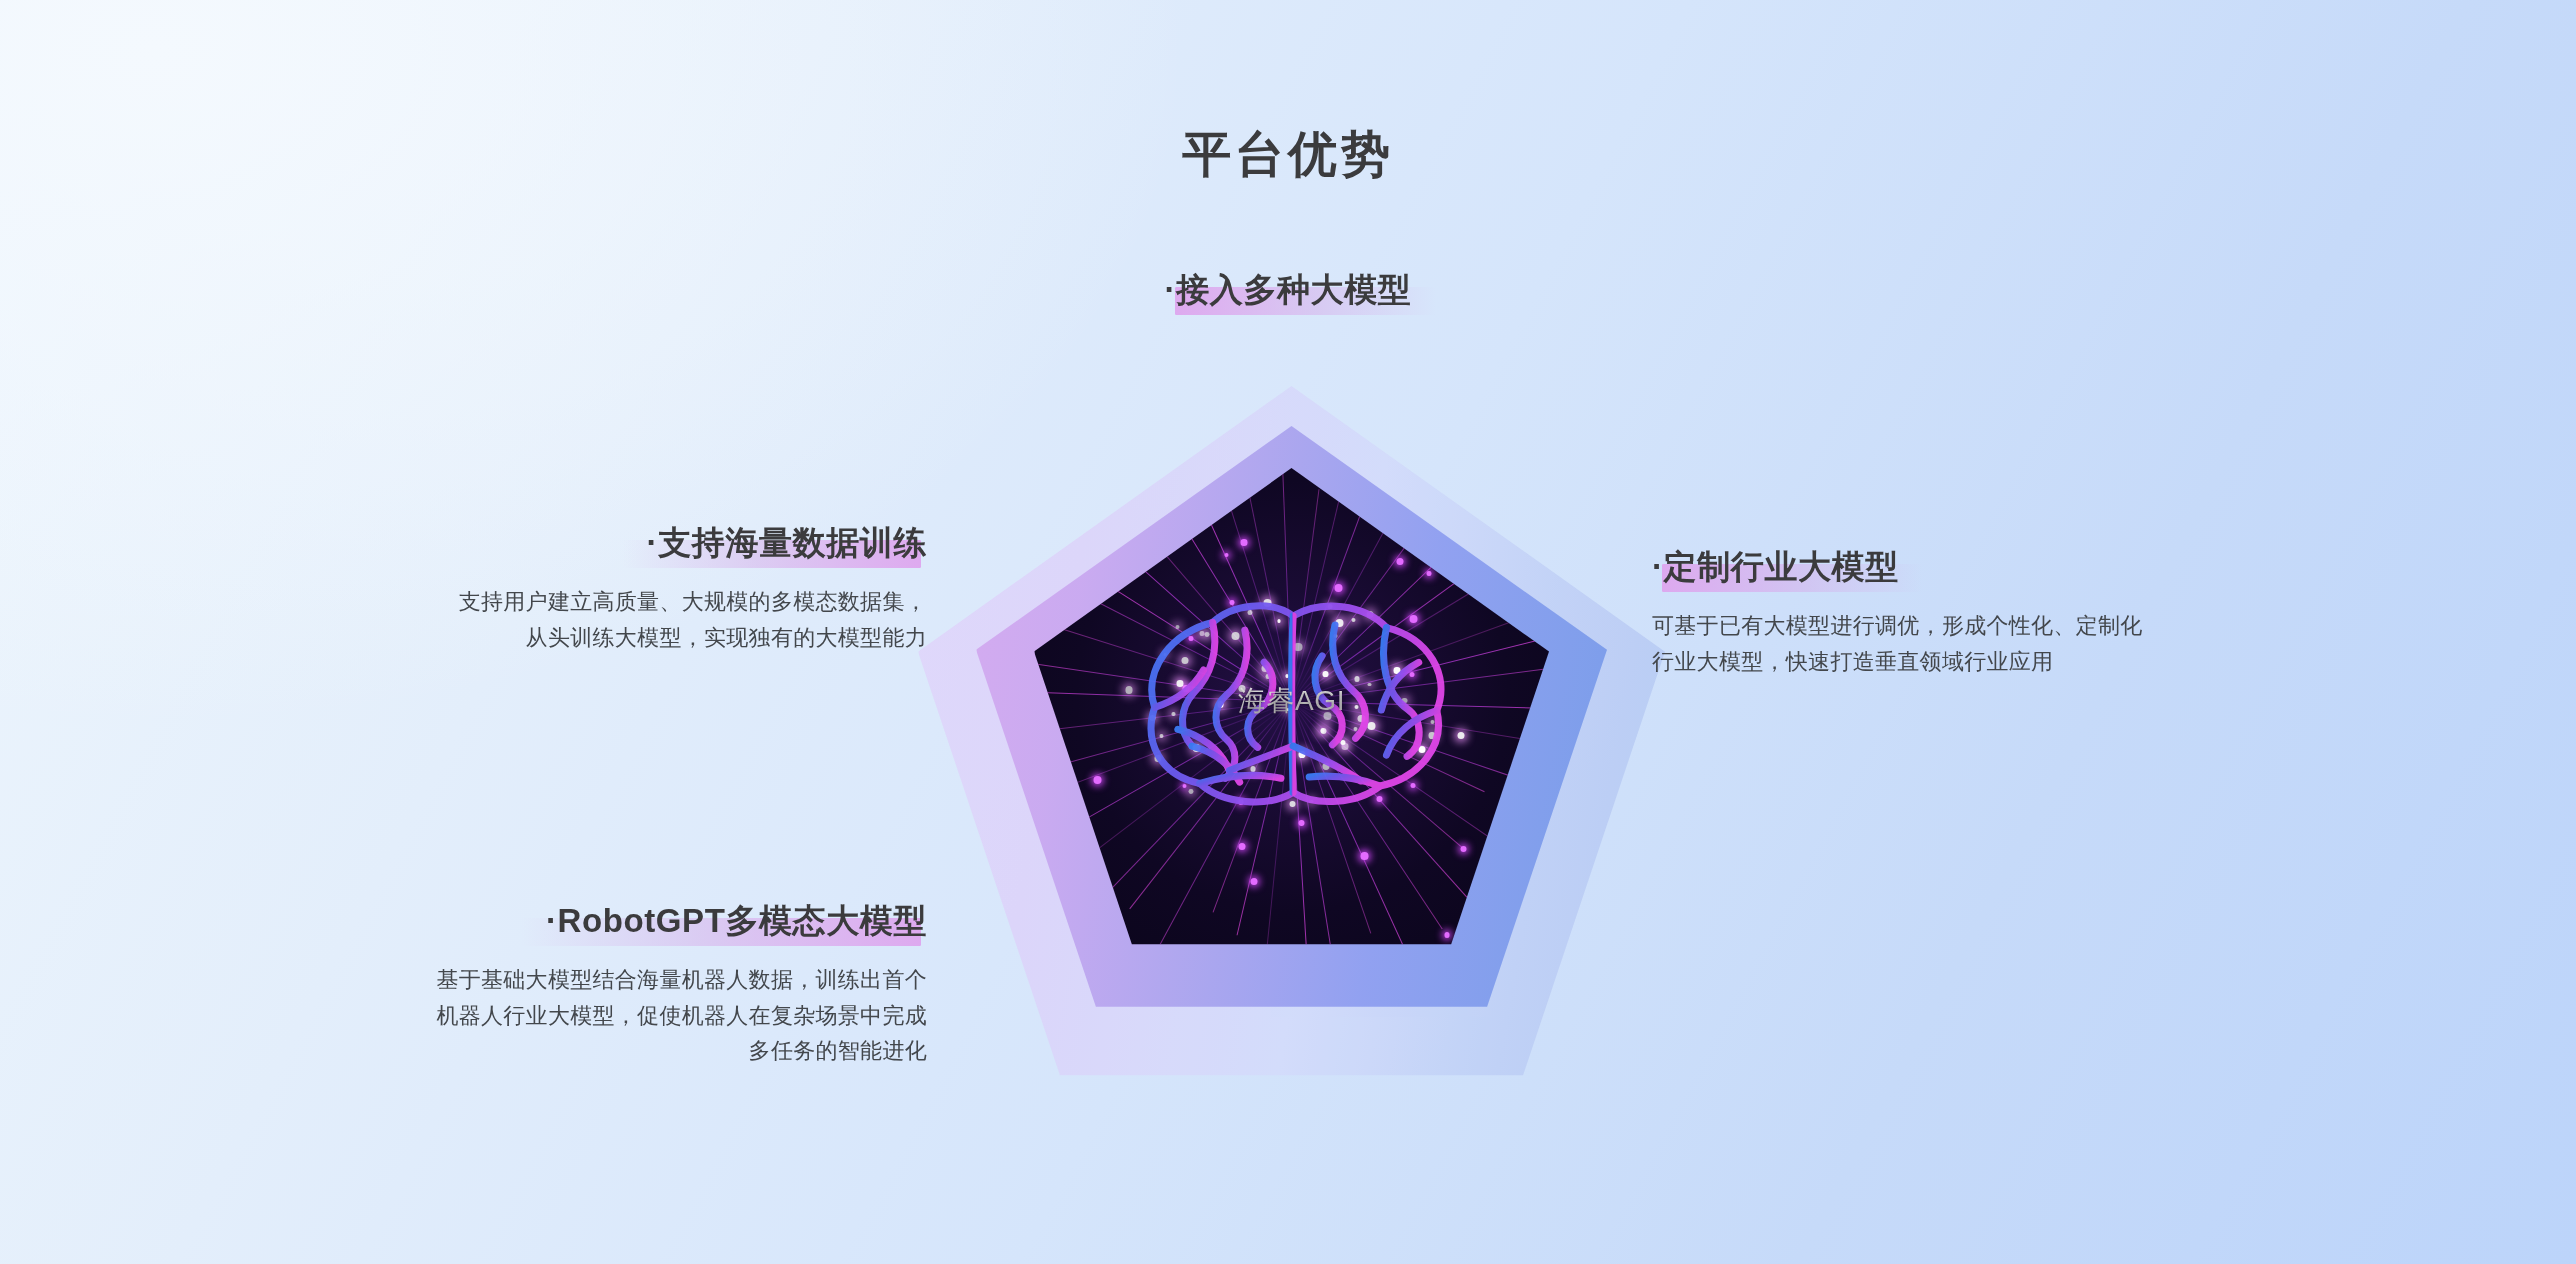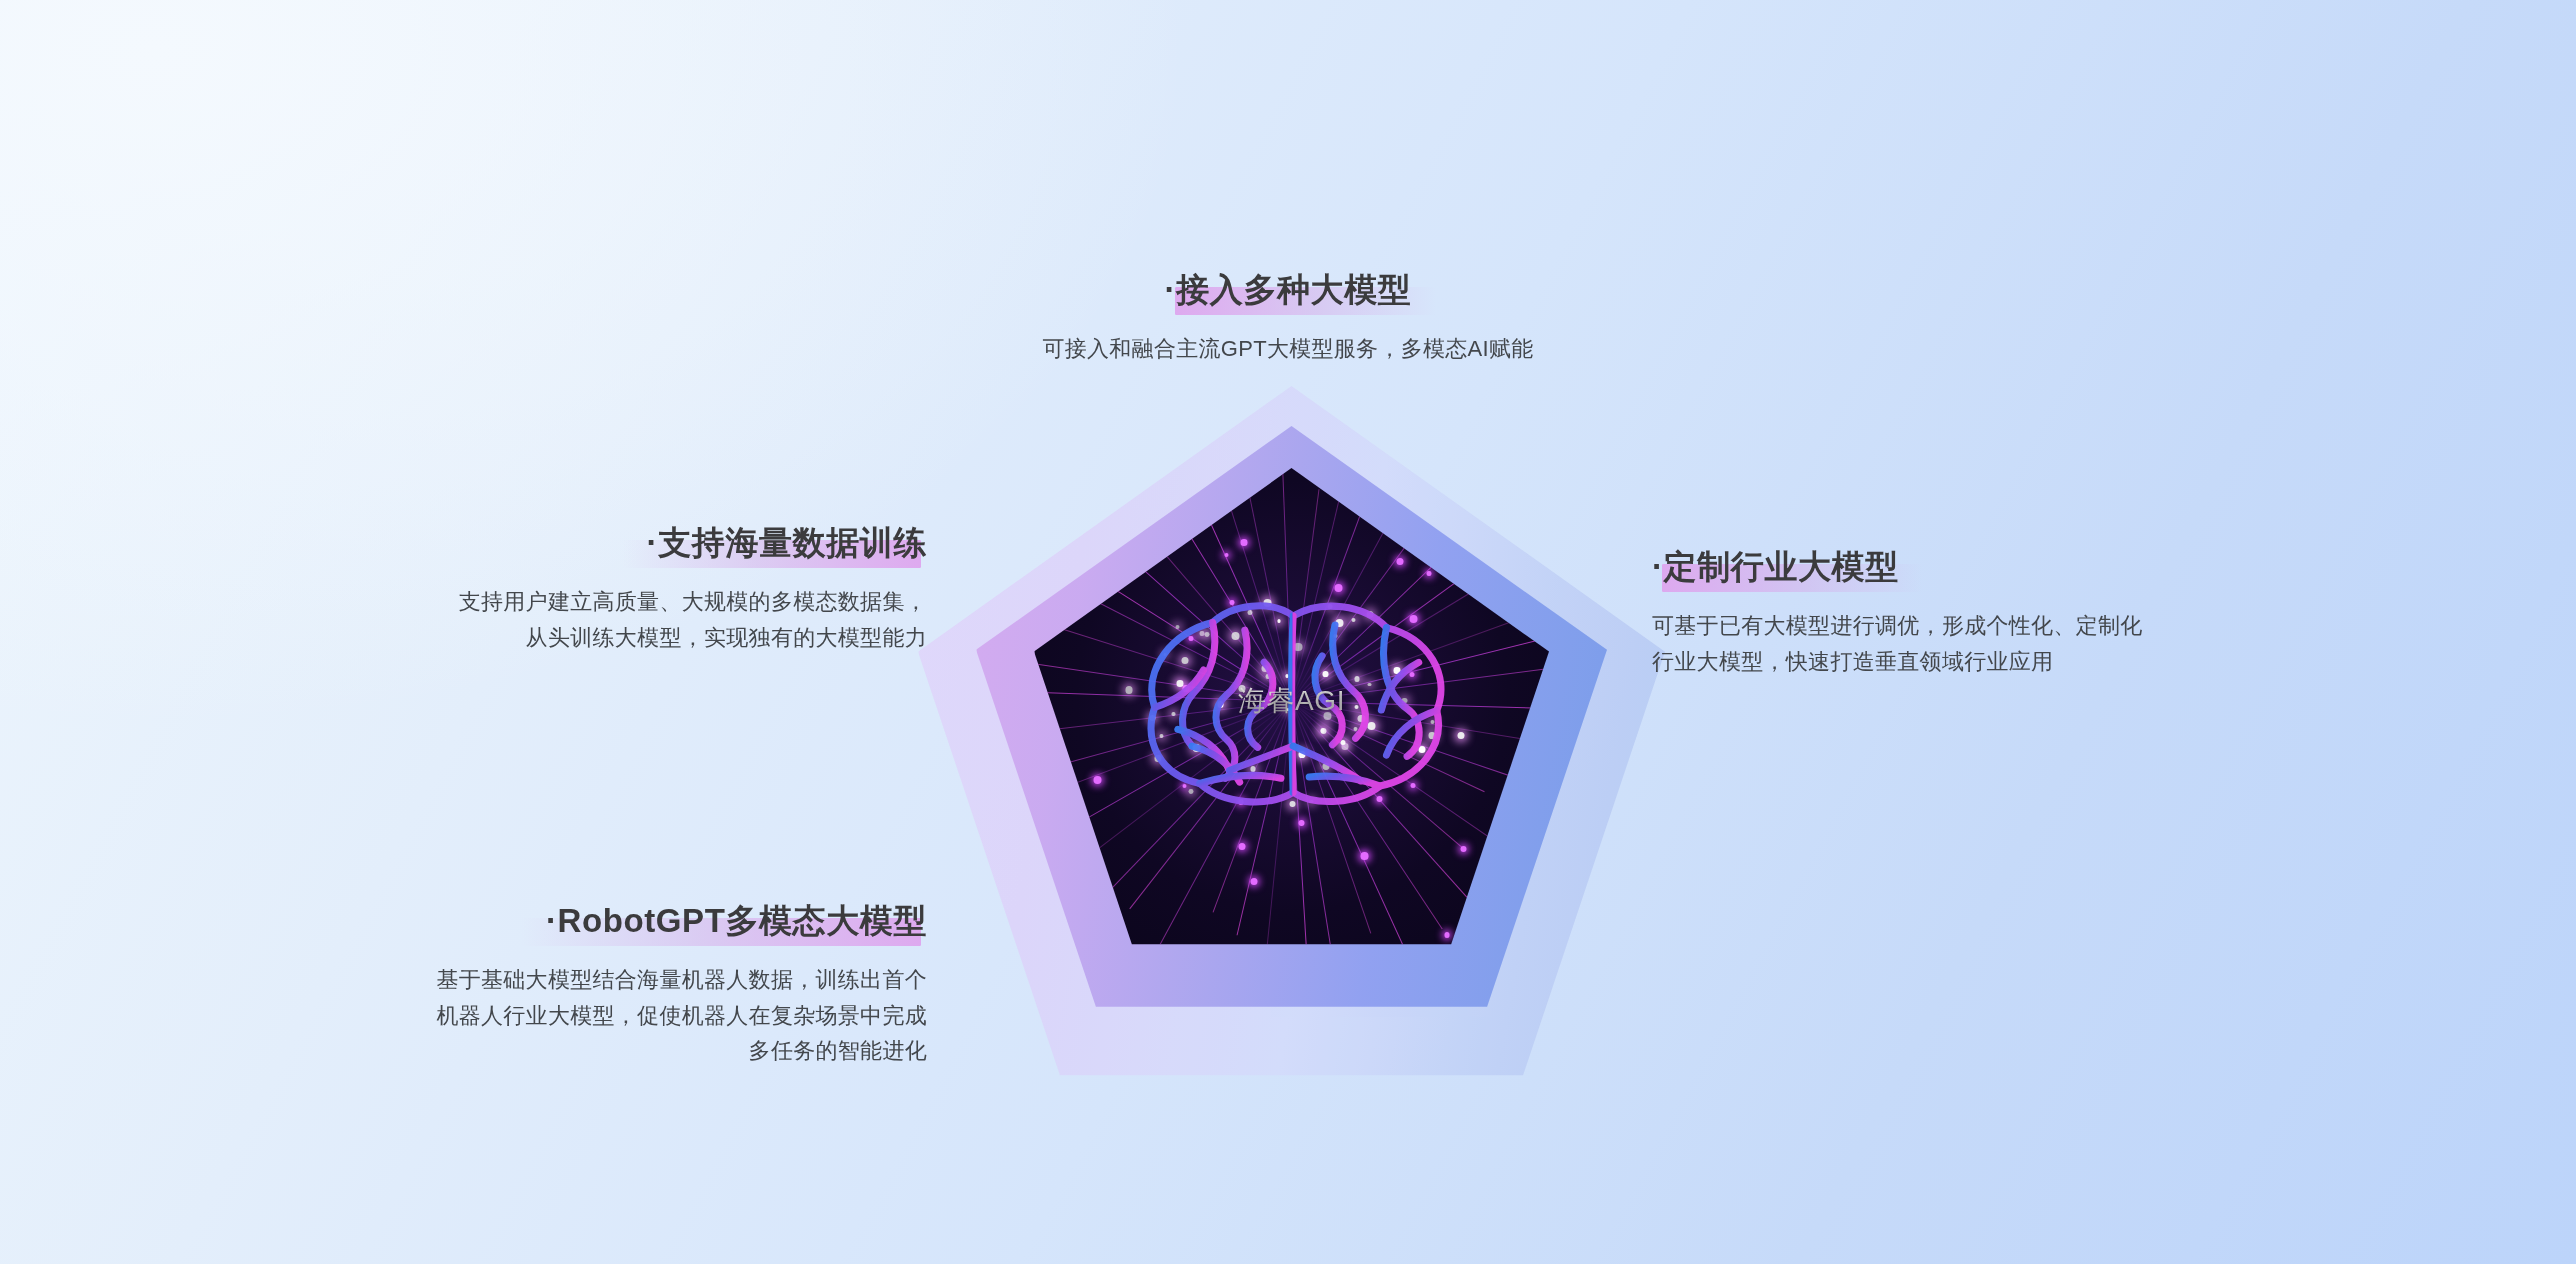--- a/index.html
+++ b/index.html
@@ -140,20 +140,21 @@
   .feature.right{ text-align:left; }
   .feature.top{ text-align:center; }
 
   .dot-mark{ font-weight:700; }
 </style>
 </head>
 <body>
 
 <div id="stage">
 
+  <div class="page-title">平台优势</div>
 
   <div class="pent-wrap">
     <div class="pent pent-outer"></div>
     <div class="pent pent-mid"></div>
     <div class="pent pent-inner">
       <div class="rays" id="rays">
           <div class="ray" style="width: 309px; transform: rotate(1.55058deg); opacity: 0.8;"></div>
           <div class="ray" style="width: 290px; transform: rotate(9.20474deg); opacity: 0.39;"></div>
           <div class="ray" style="width: 304px; transform: rotate(18.7989deg); opacity: 0.65;"></div>
           <div class="ray" style="width: 213px; transform: rotate(25.048deg); opacity: 0.59;"></div>
@@ -307,23 +308,20 @@
       </svg>
       <div class="agi-label">海睿AGI</div>
     </div>
   </div>
 
   <div class="feature top" style="left:837px; top:267px; width:902px;">
     <div class="f-head">
       <span class="dot-mark">·</span><span>接入多种大模型</span>
       <span class="bar"></span>
     </div>
-    <div class="f-desc">
-      <div>可接入和融合主流GPT大模型服务，多模态AI赋能</div>
-    </div>
   </div>
 
   <div class="feature left" style="left:167px; top:520px; width:760px;">
     <div class="f-head">
       <span class="dot-mark">·</span><span>支持海量数据训练</span>
       <span class="bar"></span>
     </div>
     <div class="f-desc">
       <div>支持用户建立高质量、大规模的多模态数据集，</div>
       <div>从头训练大模型，实现独有的大模型能力</div>

